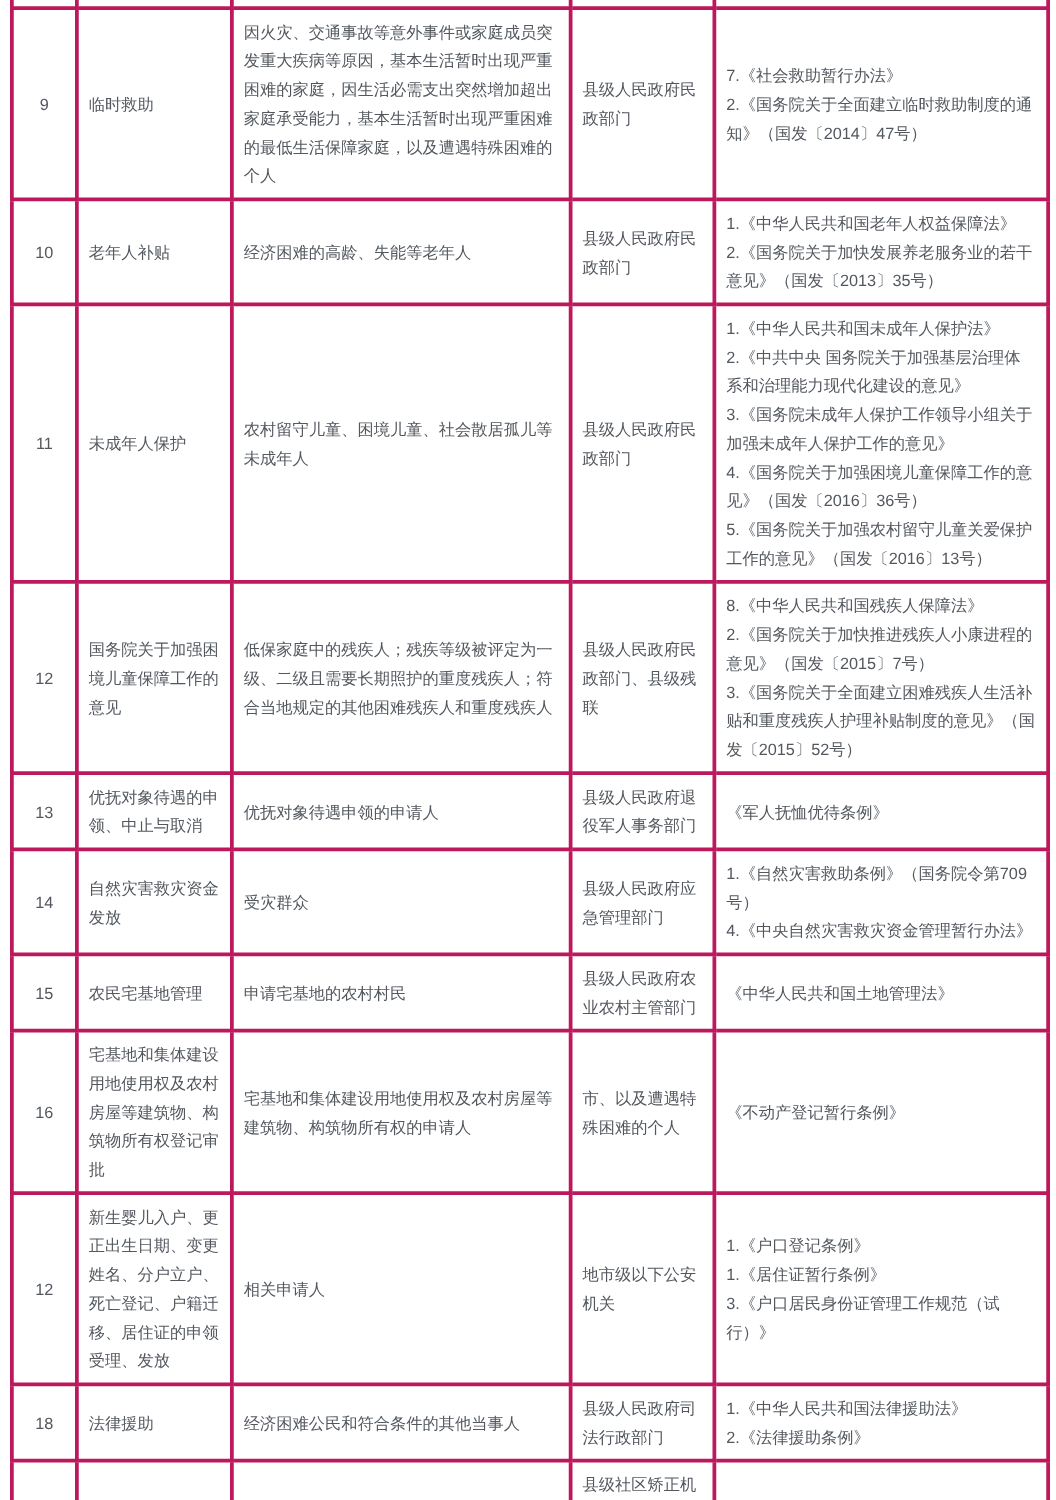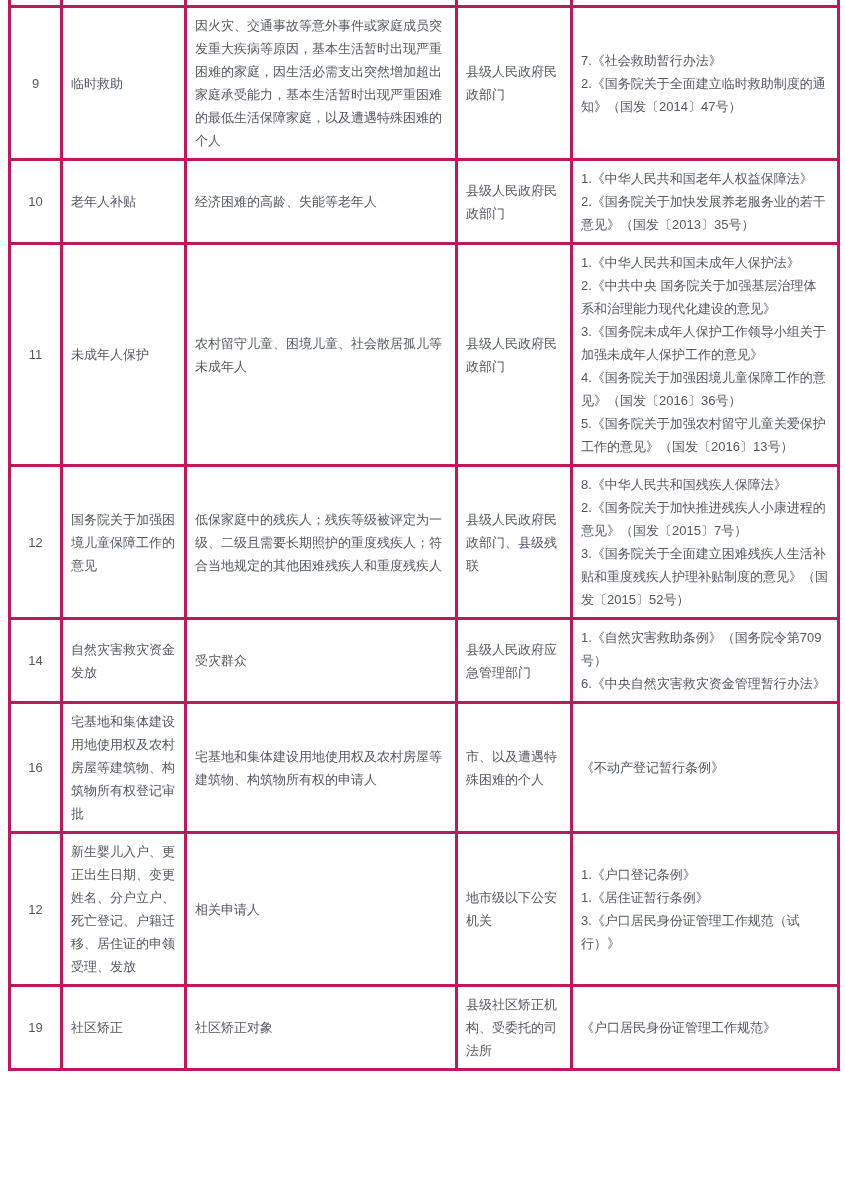--- a/index.html
+++ b/index.html
@@ -106,27 +106,45 @@
     <td class="col-item">国务院关于加强困境儿童保障工作的意见</td>
     <td class="col-target">低保家庭中的残疾人；残疾等级被评定为一级、二级且需要长期照护的重度残疾人；符合当地规定的其他困难残疾人和重度残疾人</td>
     <td class="col-dept">县级人民政府民政部门、县级残联</td>
     <td class="col-legal">
             <div class="legal-line">8.《中华人民共和国残疾人保障法》</div>
             <div class="legal-line">2.《国务院关于加快推进残疾人小康进程的意见》（国发〔2015〕7号）</div>
             <div class="legal-line">3.《国务院关于全面建立困难残疾人生活补贴和重度残疾人护理补贴制度的意见》（国发〔2015〕52号）</div>
           </td>
   </tr>
         <tr>
+    <td class="col-num">13</td>
+    <td class="col-item">优抚对象待遇的申领、中止与取消</td>
+    <td class="col-target">优抚对象待遇申领的申请人</td>
+    <td class="col-dept">县级人民政府退役军人事务部门</td>
+    <td class="col-legal">
+            <div class="legal-line">《军人抚恤优待条例》</div>
+          </td>
+  </tr>
+        <tr>
     <td class="col-num">14</td>
     <td class="col-item">自然灾害救灾资金发放</td>
     <td class="col-target">受灾群众</td>
     <td class="col-dept">县级人民政府应急管理部门</td>
     <td class="col-legal">
             <div class="legal-line">1.《自然灾害救助条例》（国务院令第709号）</div>
-            <div class="legal-line">6.《中央自然灾害救灾资金管理暂行办法》</div>
+            <div class="legal-line">4.《中央自然灾害救灾资金管理暂行办法》</div>
+          </td>
+  </tr>
+        <tr>
+    <td class="col-num">15</td>
+    <td class="col-item">农民宅基地管理</td>
+    <td class="col-target">申请宅基地的农村村民</td>
+    <td class="col-dept">县级人民政府农业农村主管部门</td>
+    <td class="col-legal">
+            <div class="legal-line">《中华人民共和国土地管理法》</div>
           </td>
   </tr>
         <tr>
     <td class="col-num">16</td>
     <td class="col-item">宅基地和集体建设用地使用权及农村房屋等建筑物、构筑物所有权登记审批</td>
     <td class="col-target">宅基地和集体建设用地使用权及农村房屋等建筑物、构筑物所有权的申请人</td>
     <td class="col-dept">市、以及遭遇特殊困难的个人</td>
     <td class="col-legal">
             <div class="legal-line">《不动产登记暂行条例》</div>
           </td>
@@ -136,20 +154,30 @@
     <td class="col-item">新生婴儿入户、更正出生日期、变更姓名、分户立户、死亡登记、户籍迁移、居住证的申领受理、发放</td>
     <td class="col-target">相关申请人</td>
     <td class="col-dept">地市级以下公安机关</td>
     <td class="col-legal">
             <div class="legal-line">1.《户口登记条例》</div>
             <div class="legal-line">1.《居住证暂行条例》</div>
             <div class="legal-line">3.《户口居民身份证管理工作规范（试行）》</div>
           </td>
   </tr>
         <tr>
+    <td class="col-num">18</td>
+    <td class="col-item">法律援助</td>
+    <td class="col-target">经济困难公民和符合条件的其他当事人</td>
+    <td class="col-dept">县级人民政府司法行政部门</td>
+    <td class="col-legal">
+            <div class="legal-line">1.《中华人民共和国法律援助法》</div>
+            <div class="legal-line">2.《法律援助条例》</div>
+          </td>
+  </tr>
+        <tr>
     <td class="col-num">19</td>
     <td class="col-item">社区矫正</td>
     <td class="col-target">社区矫正对象</td>
     <td class="col-dept">县级社区矫正机构、受委托的司法所</td>
     <td class="col-legal">
             <div class="legal-line">《户口居民身份证管理工作规范》</div>
           </td>
   </tr>
       </tbody>
   </table>

